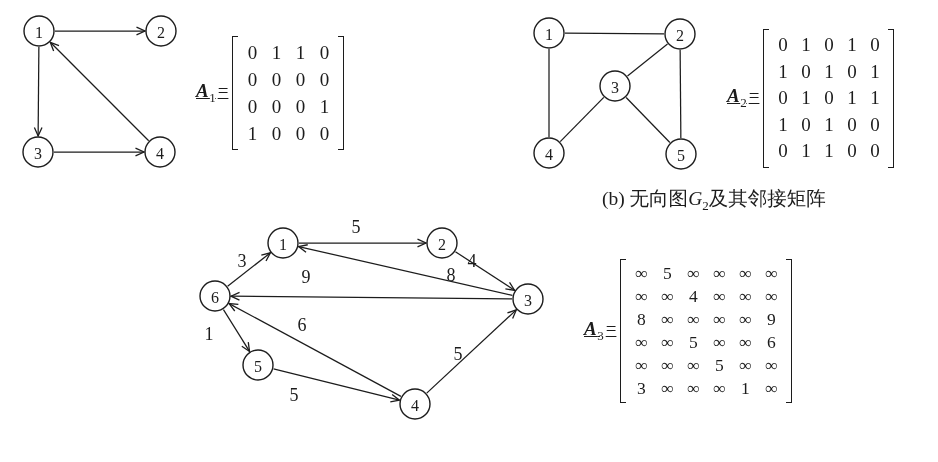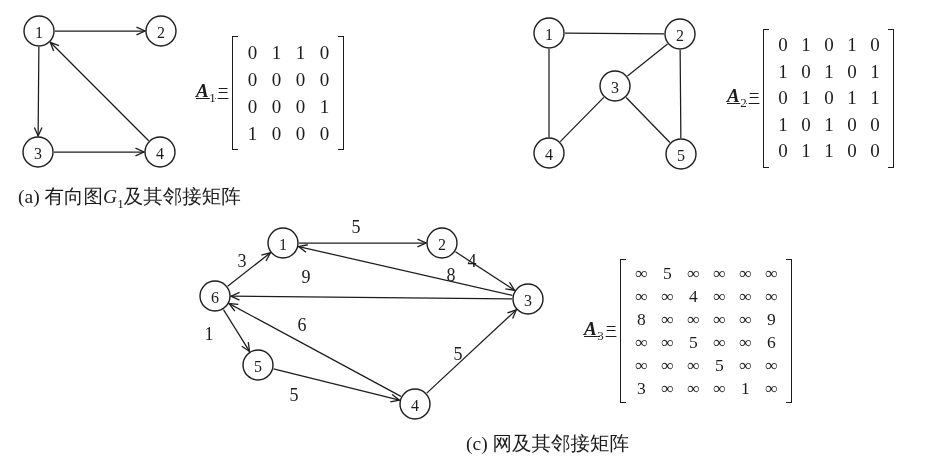--- a/index.html
+++ b/index.html
@@ -143,22 +143,22 @@
           <span class="mat-cell">0</span>
           <span class="mat-cell">0</span>
           <span class="mat-cell">1</span>
           <span class="mat-cell">1</span>
           <span class="mat-cell">0</span>
           <span class="mat-cell">0</span>
         </div>
     </div>
   </div>
 
-  <div id="caption-a" class="caption"><span>(a) 有向图</span><i>G</i><sub>1</sub><span>及其邻接矩阵</span></div>
-
+
+  <div id="caption-b" class="caption"><span>(b) 无向图</span><i>G</i><sub>2</sub><span>及其邻接矩阵</span></div>
 
   <svg id="svg-c" class="graph-svg" width="370" height="215">
       <defs>
         <marker id="arr-g3" markerWidth="12" markerHeight="12" refX="9.5" refY="5" orient="auto" markerUnits="userSpaceOnUse">
           <path d="M1,1.2 L9.5,5 L1,8.8" fill="none" stroke="#1c1c1c" stroke-width="1.3"></path>
         </marker>
       </defs>
       <line x1="109" y1="28" x2="236" y2="28" stroke="#1c1c1c" stroke-width="1.25" marker-end="url(#arr-g3)"></line>
       <text x="166" y="12" text-anchor="middle" dominant-baseline="central" font-size="18" fill="#1c1c1c" font-family="&quot;Liberation Serif&quot;, serif">5</text>
       <line x1="265.4079693553198" y1="36.73077074299892" x2="324.5920306446802" y2="75.26922925700107" stroke="#1c1c1c" stroke-width="1.25" marker-end="url(#arr-g3)"></line>
@@ -228,15 +228,14 @@
           <span class="mat-cell">3</span>
           <span class="mat-cell">∞</span>
           <span class="mat-cell">∞</span>
           <span class="mat-cell">∞</span>
           <span class="mat-cell">1</span>
           <span class="mat-cell">∞</span>
         </div>
     </div>
   </div>
 
-  <div id="caption-c" class="caption"><span>(c) 网及其邻接矩阵</span><i></i><sub></sub><span></span></div>
 
 </div>
 
 </body></html>

